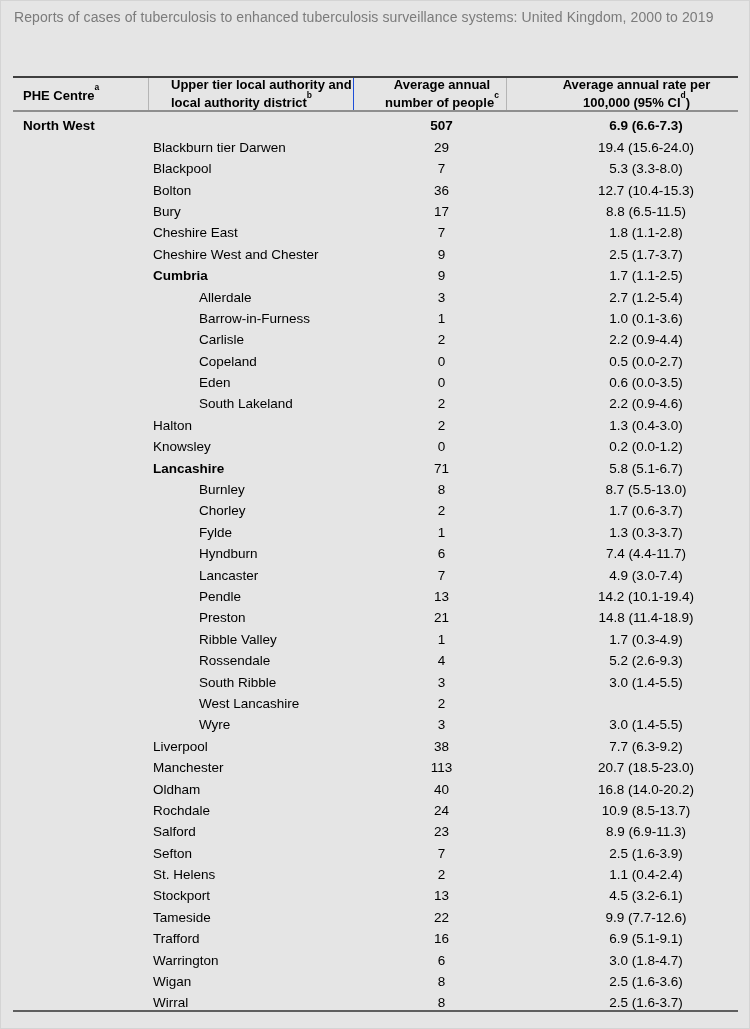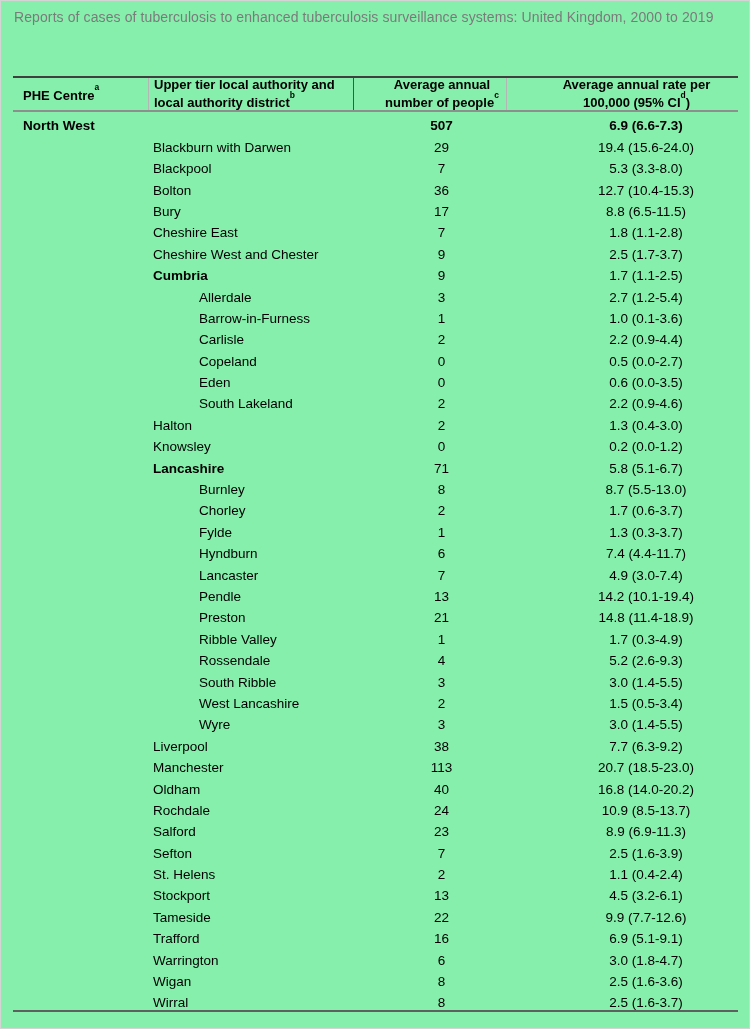--- a/index.html
+++ b/index.html
@@ -3,21 +3,21 @@
 <meta charset="utf-8">
 <style>
   * { margin: 0; padding: 0; box-sizing: border-box; }
   html, body { background: #ffffff; }
   body { width: 750px; height: 1029px; font-family: "Liberation Sans", "DejaVu Sans", sans-serif; }
 
   .page {
     position: relative;
     width: 750px;
     height: 1029px;
-    background: #86efac;
+    background: #e5e5e5;
     border: 1px solid #d4d4d4;
     overflow: hidden;
   }
 
   .doc-title {
     position: absolute;
     left: 13px;
     top: 8px;
     font-size: 14px;
     color: #7b7b7b;
@@ -42,21 +42,21 @@
     font-weight: bold;
     font-size: 13px;
     line-height: 15.5px;
   }
   .th {
     display: flex;
     flex-direction: column;
     justify-content: center;
   }
   .th1 { width: 135px; padding-left: 10px; }
-  .th2 { width: 205px; padding-left: 5px;  border-left: 1px solid #b5b5b5; }
+  .th2 { width: 205px; padding-left: 22px;  border-left: 1px solid #b5b5b5; }
   .th3 { width: 153px; padding-left: 24px; text-align: center; border-left: 1px solid #1d4ed8; }
   .th4 { width: 232px; padding-left: 28px; text-align: center; border-left: 1px solid #b5b5b5; }
 
   sup.fn {
     font-size: 8.5px;
     position: relative;
     top: -4.5px;
     font-weight: inherit;
   }
 
@@ -106,21 +106,21 @@
 
     <div class="tbody" id="rows">
         <div class="tr bold-row">
     <div class="td td1">North West</div>
     <div class="td td2"></div>
     <div class="td td3">507</div>
     <div class="td td4">6.9 (6.6-7.3)</div>
   </div>
         <div class="tr">
     <div class="td td1"></div>
-    <div class="td td2">Blackburn with Darwen</div>
+    <div class="td td2">Blackburn tier Darwen</div>
     <div class="td td3">29</div>
     <div class="td td4">19.4 (15.6-24.0)</div>
   </div>
         <div class="tr">
     <div class="td td1"></div>
     <div class="td td2">Blackpool</div>
     <div class="td td3">7</div>
     <div class="td td4">5.3 (3.3-8.0)</div>
   </div>
         <div class="tr">
@@ -264,21 +264,20 @@
         <div class="tr">
     <div class="td td1"></div>
     <div class="td td2 indent">South Ribble</div>
     <div class="td td3">3</div>
     <div class="td td4">3.0 (1.4-5.5)</div>
   </div>
         <div class="tr">
     <div class="td td1"></div>
     <div class="td td2 indent">West Lancashire</div>
     <div class="td td3">2</div>
-    <div class="td td4">1.5 (0.5-3.4)</div>
   </div>
         <div class="tr">
     <div class="td td1"></div>
     <div class="td td2 indent">Wyre</div>
     <div class="td td3">3</div>
     <div class="td td4">3.0 (1.4-5.5)</div>
   </div>
         <div class="tr">
     <div class="td td1"></div>
     <div class="td td2">Liverpool</div>

